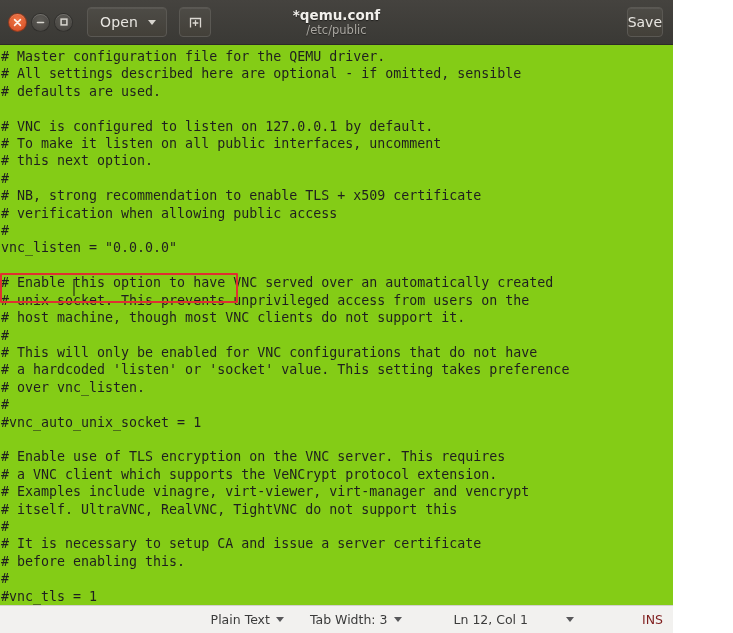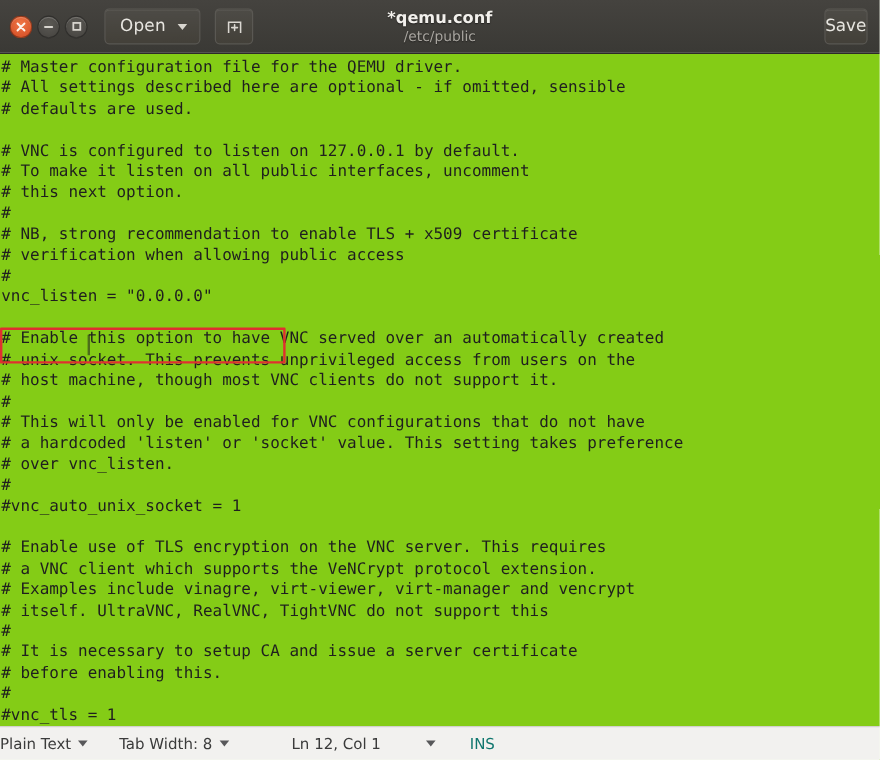--- a/index.html
+++ b/index.html
@@ -10,21 +10,21 @@
   body {
     width: 733px;
     height: 633px;
     overflow: hidden;
     font-family: "DejaVu Sans", sans-serif;
     -webkit-font-smoothing: antialiased;
   }
 
   #app {
     position: relative;
-    width: 733px;
+    width: 673px;
     height: 633px;
     display: flex;
     flex-direction: column;
     background: #ffffff;
   }
 
   
   .titlebar {
     position: relative;
     height: 45px;
@@ -173,20 +173,21 @@
   }
 
   
   .statusbar {
     flex: 0 0 28px;
     height: 28px;
     background: #f2f1ef;
     border-top: 1px solid #d3d1cd;
     display: flex;
     align-items: center;
+    justify-content: flex-end;
     box-sizing: border-box;
     padding-right: 10px;
     font-size: 12.5px;
     color: #3b3b3b;
   }
   .sb-item {
     display: flex;
     align-items: center;
     gap: 6px;
     padding: 0 0;
@@ -194,21 +195,21 @@
   .sb-caret {
     width: 0; height: 0;
     border-left: 4.5px solid transparent;
     border-right: 4.5px solid transparent;
     border-top: 5px solid #58585a;
   }
   .sb-gap-1 { width: 26px; }
   .sb-gap-2 { width: 52px; }
   .sb-gap-3 { width: 38px; }
   .sb-gap-4 { width: 28px; }
-  .sb-ins { color: #0f766e; }
+  .sb-ins { color: #7f1d1d; margin-left: 40px; }
 </style>
 </head>
 <body>
 
 <div id="app">
 
   <div class="titlebar">
 
     <div class="win-controls">
       <div class="wbtn close">
@@ -287,21 +288,21 @@
     <div class="caretbar"></div>
   </div>
 
   <div class="statusbar">
     <div class="sb-item">
       <span>Plain Text</span>
       <span class="sb-caret"></span>
     </div>
     <div class="sb-gap-1"></div>
     <div class="sb-item">
-      <span>Tab Width: 8</span>
+      <span>Tab Width: 3</span>
       <span class="sb-caret"></span>
     </div>
     <div class="sb-gap-2"></div>
     <div class="sb-item">
       <span>Ln 12, Col 1</span>
     </div>
     <div class="sb-gap-3"></div>
     <div class="sb-item">
       <span class="sb-caret"></span>
     </div>

